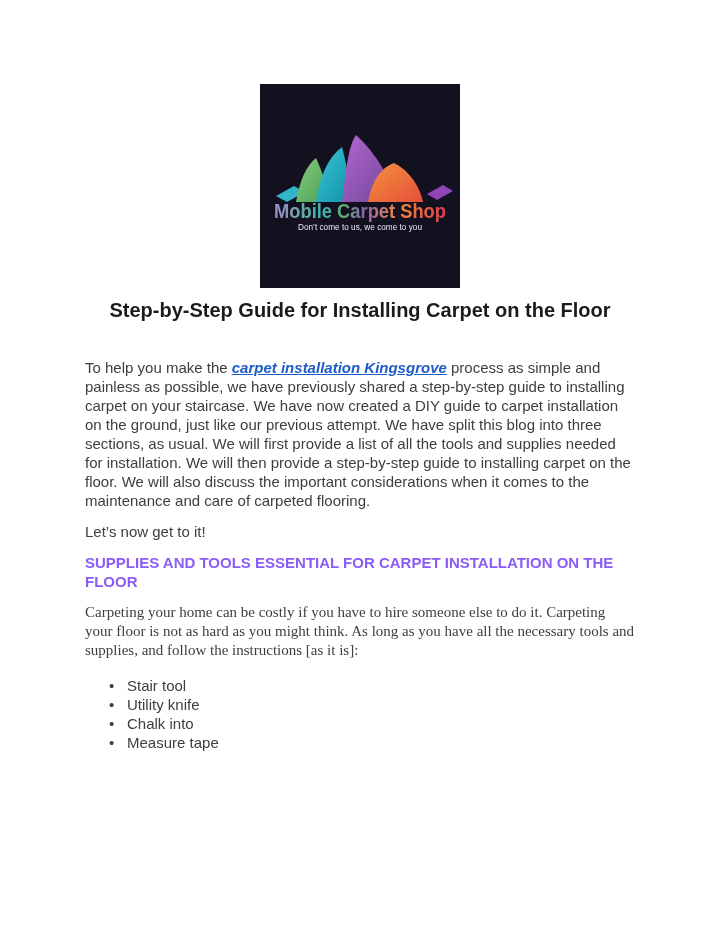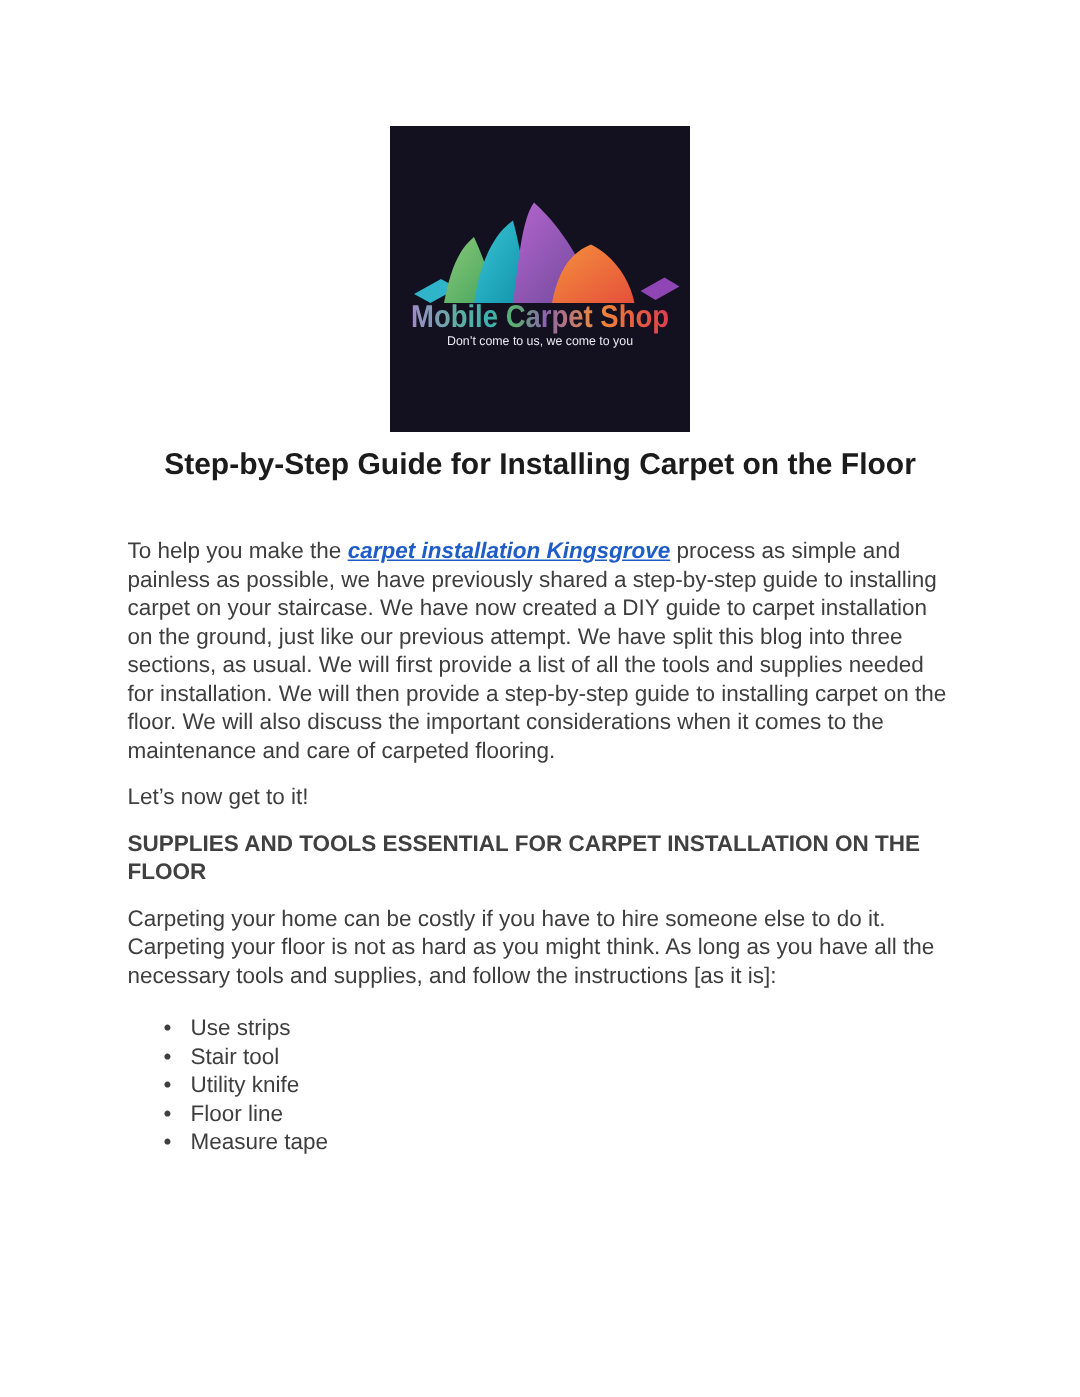--- a/index.html
+++ b/index.html
@@ -30,26 +30,26 @@
     line-height: 20px;
   }
   .content {
     padding: 0 85px;
     font-size: 15px;
     line-height: 19px;
     color: #3e3e3e;
   }
   .content p { margin: 0 0 12px 0; }
   .content p.para-3 { margin-bottom: 13px; }
-  .content p.para-4 { margin-bottom: 16px; }
+  .content p.para-4 { margin-bottom: 16px; font-family: Liberation Serif, serif; }
   .doc-heading {
     margin: 0 0 18px 0;
     font-size: 15px;
     font-weight: bold;
-    color: #404040;
+    color: #8b5cf6;
     line-height: 19px;
   }
   a.doc-link {
     color: #1e5cc8;
     font-weight: bold;
     text-decoration: underline;
     cursor: pointer;
     font-style: italic;
   }
   ul.supply-list {
@@ -126,21 +126,20 @@
     <p class="para-1"><span>To help you make the </span><a class="doc-link" href="#">carpet installation Kingsgrove</a><span> process as simple and painless as possible, we have previously shared a step-by-step guide to installing carpet on your staircase. We have now created a DIY guide to carpet installation on the ground, just like our previous attempt. We have split this blog into three sections, as usual. We will first provide a list of all the tools and supplies needed for installation. We will then provide a step-by-step guide to installing carpet on the floor. We will also discuss the important considerations when it comes to the maintenance and care of carpeted flooring.</span></p>
 
     <p class="para-2">Let’s now get to it!</p>
 
     <p class="doc-heading">SUPPLIES AND TOOLS ESSENTIAL FOR CARPET INSTALLATION ON THE FLOOR</p>
 
 
     <p class="para-4">Carpeting your home can be costly if you have to hire someone else to do it. Carpeting your floor is not as hard as you might think. As long as you have all the necessary tools and supplies, and follow the instructions [as it is]:</p>
 
     <ul class="supply-list">
-      <li>Use strips</li>
       <li>Stair tool</li>
       <li>Utility knife</li>
-      <li>Floor line</li>
+      <li>Chalk into</li>
       <li>Measure tape</li>
     </ul>
 
   </div>
 </div>
 
 </body></html>

